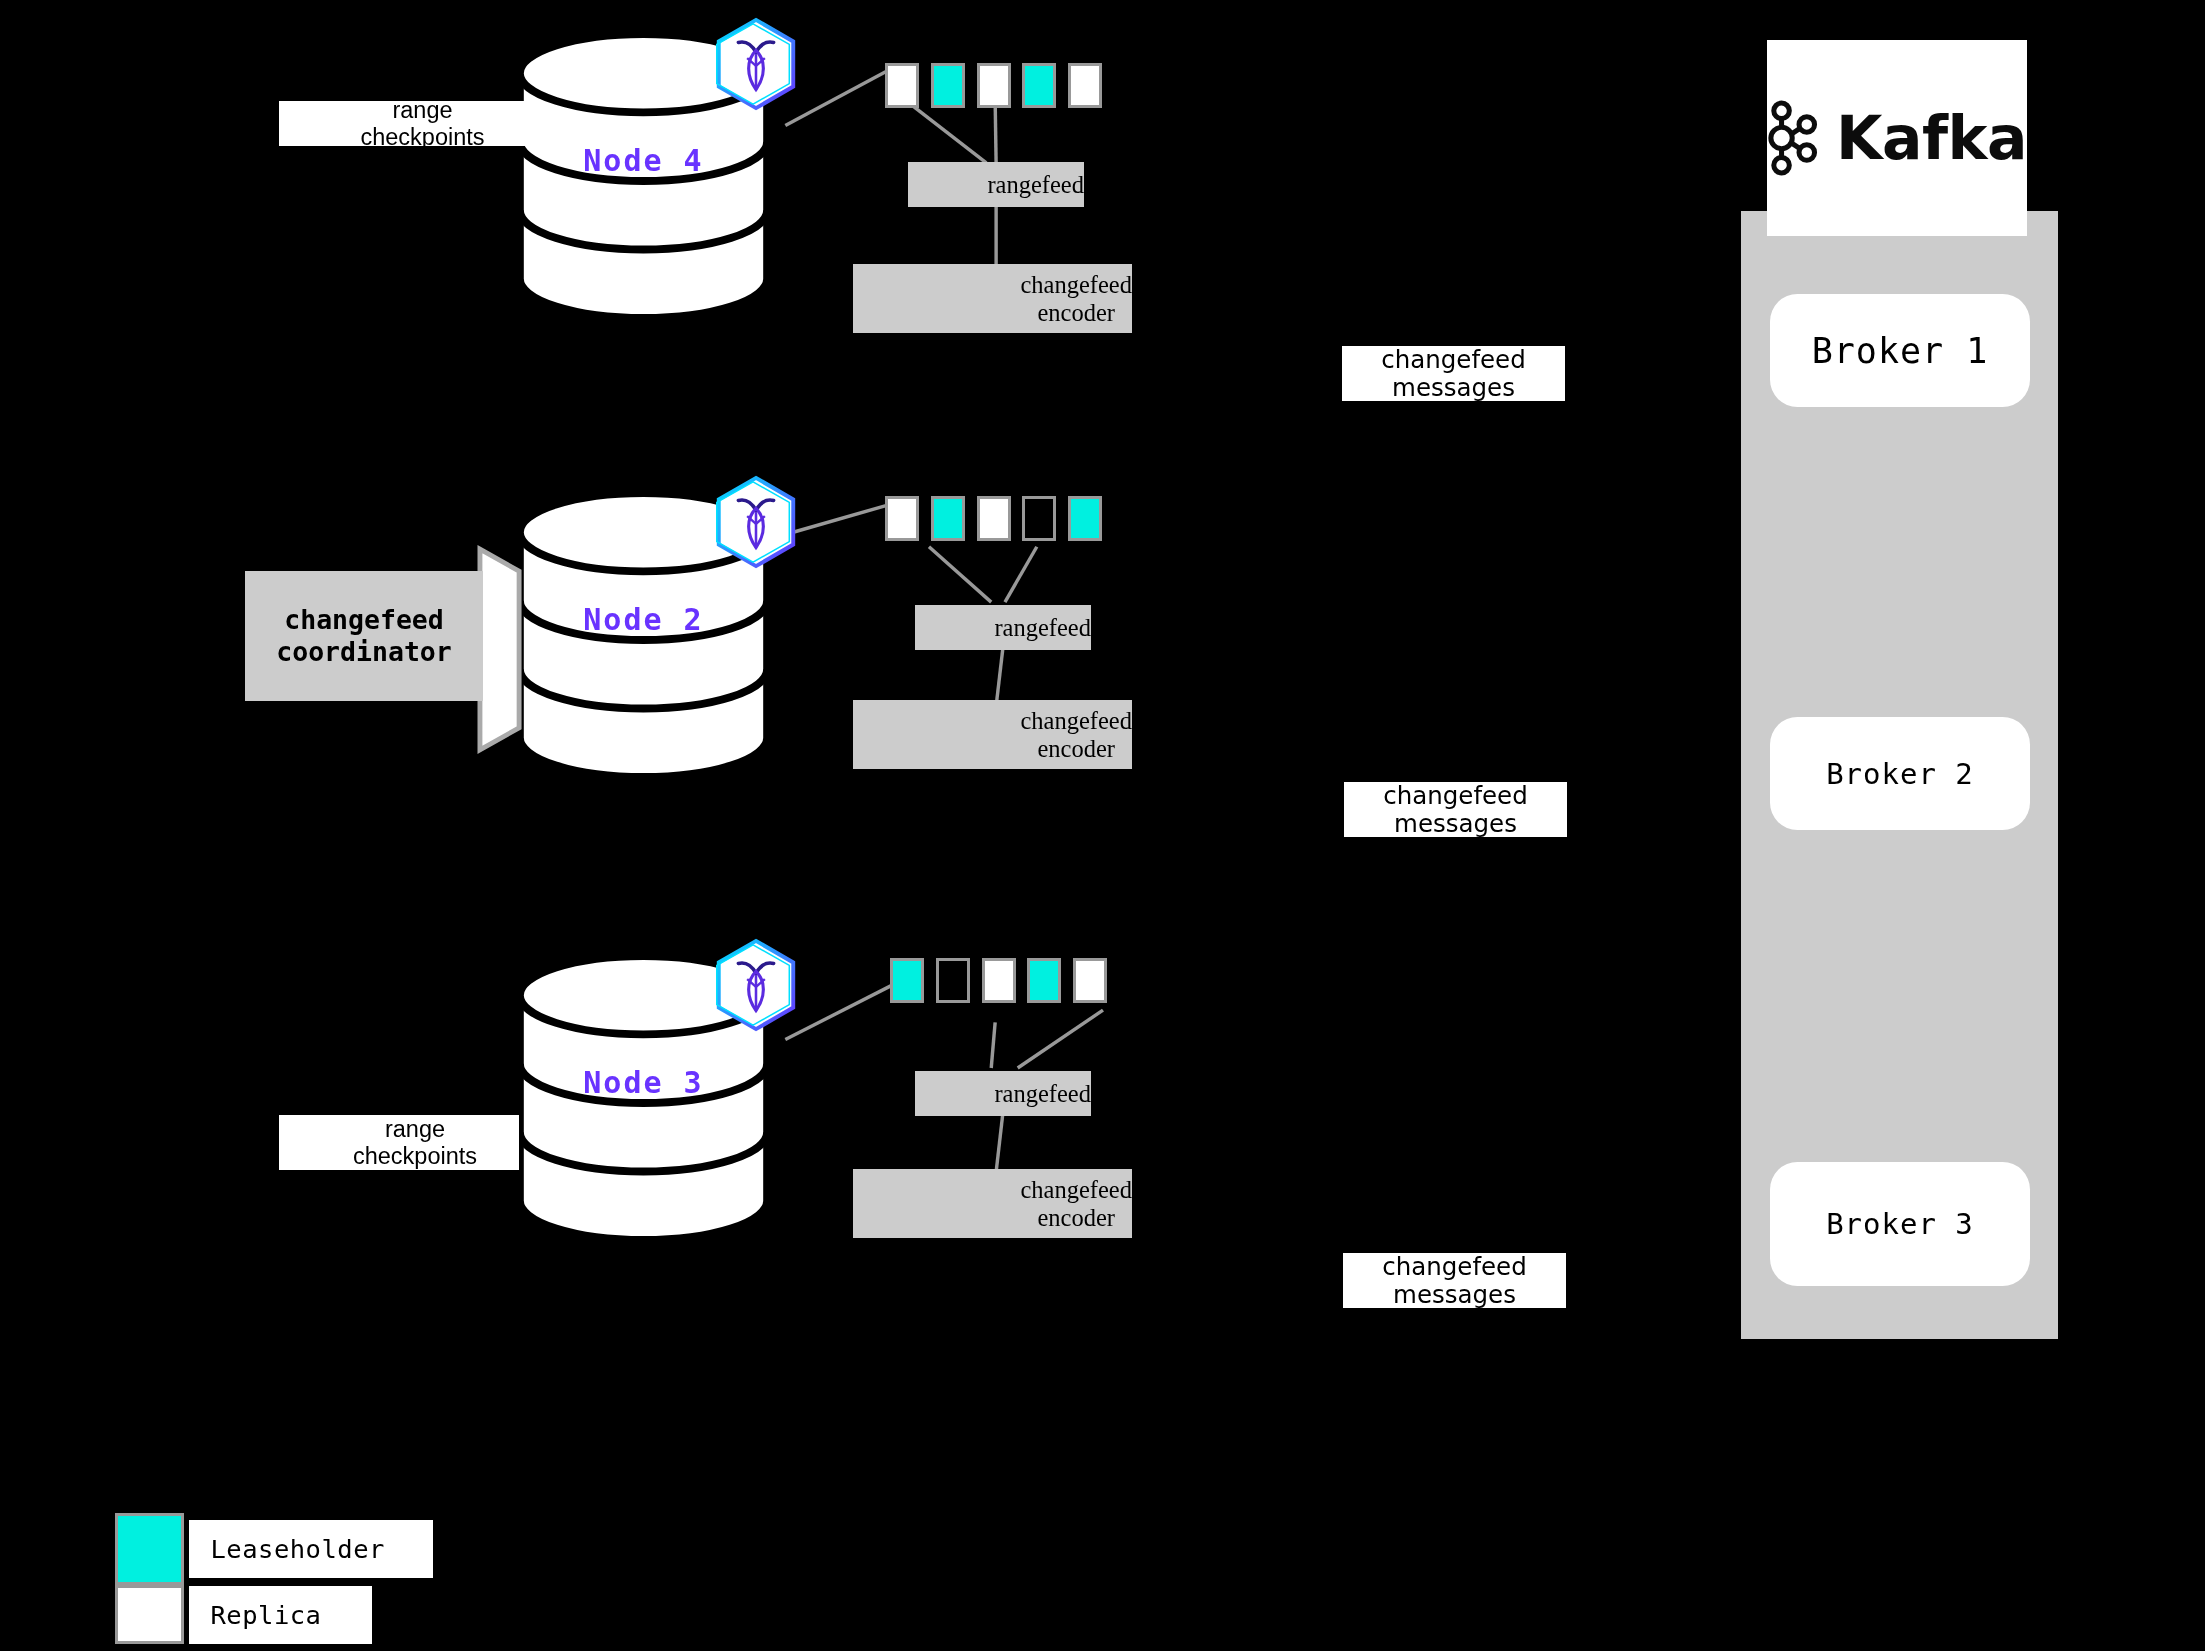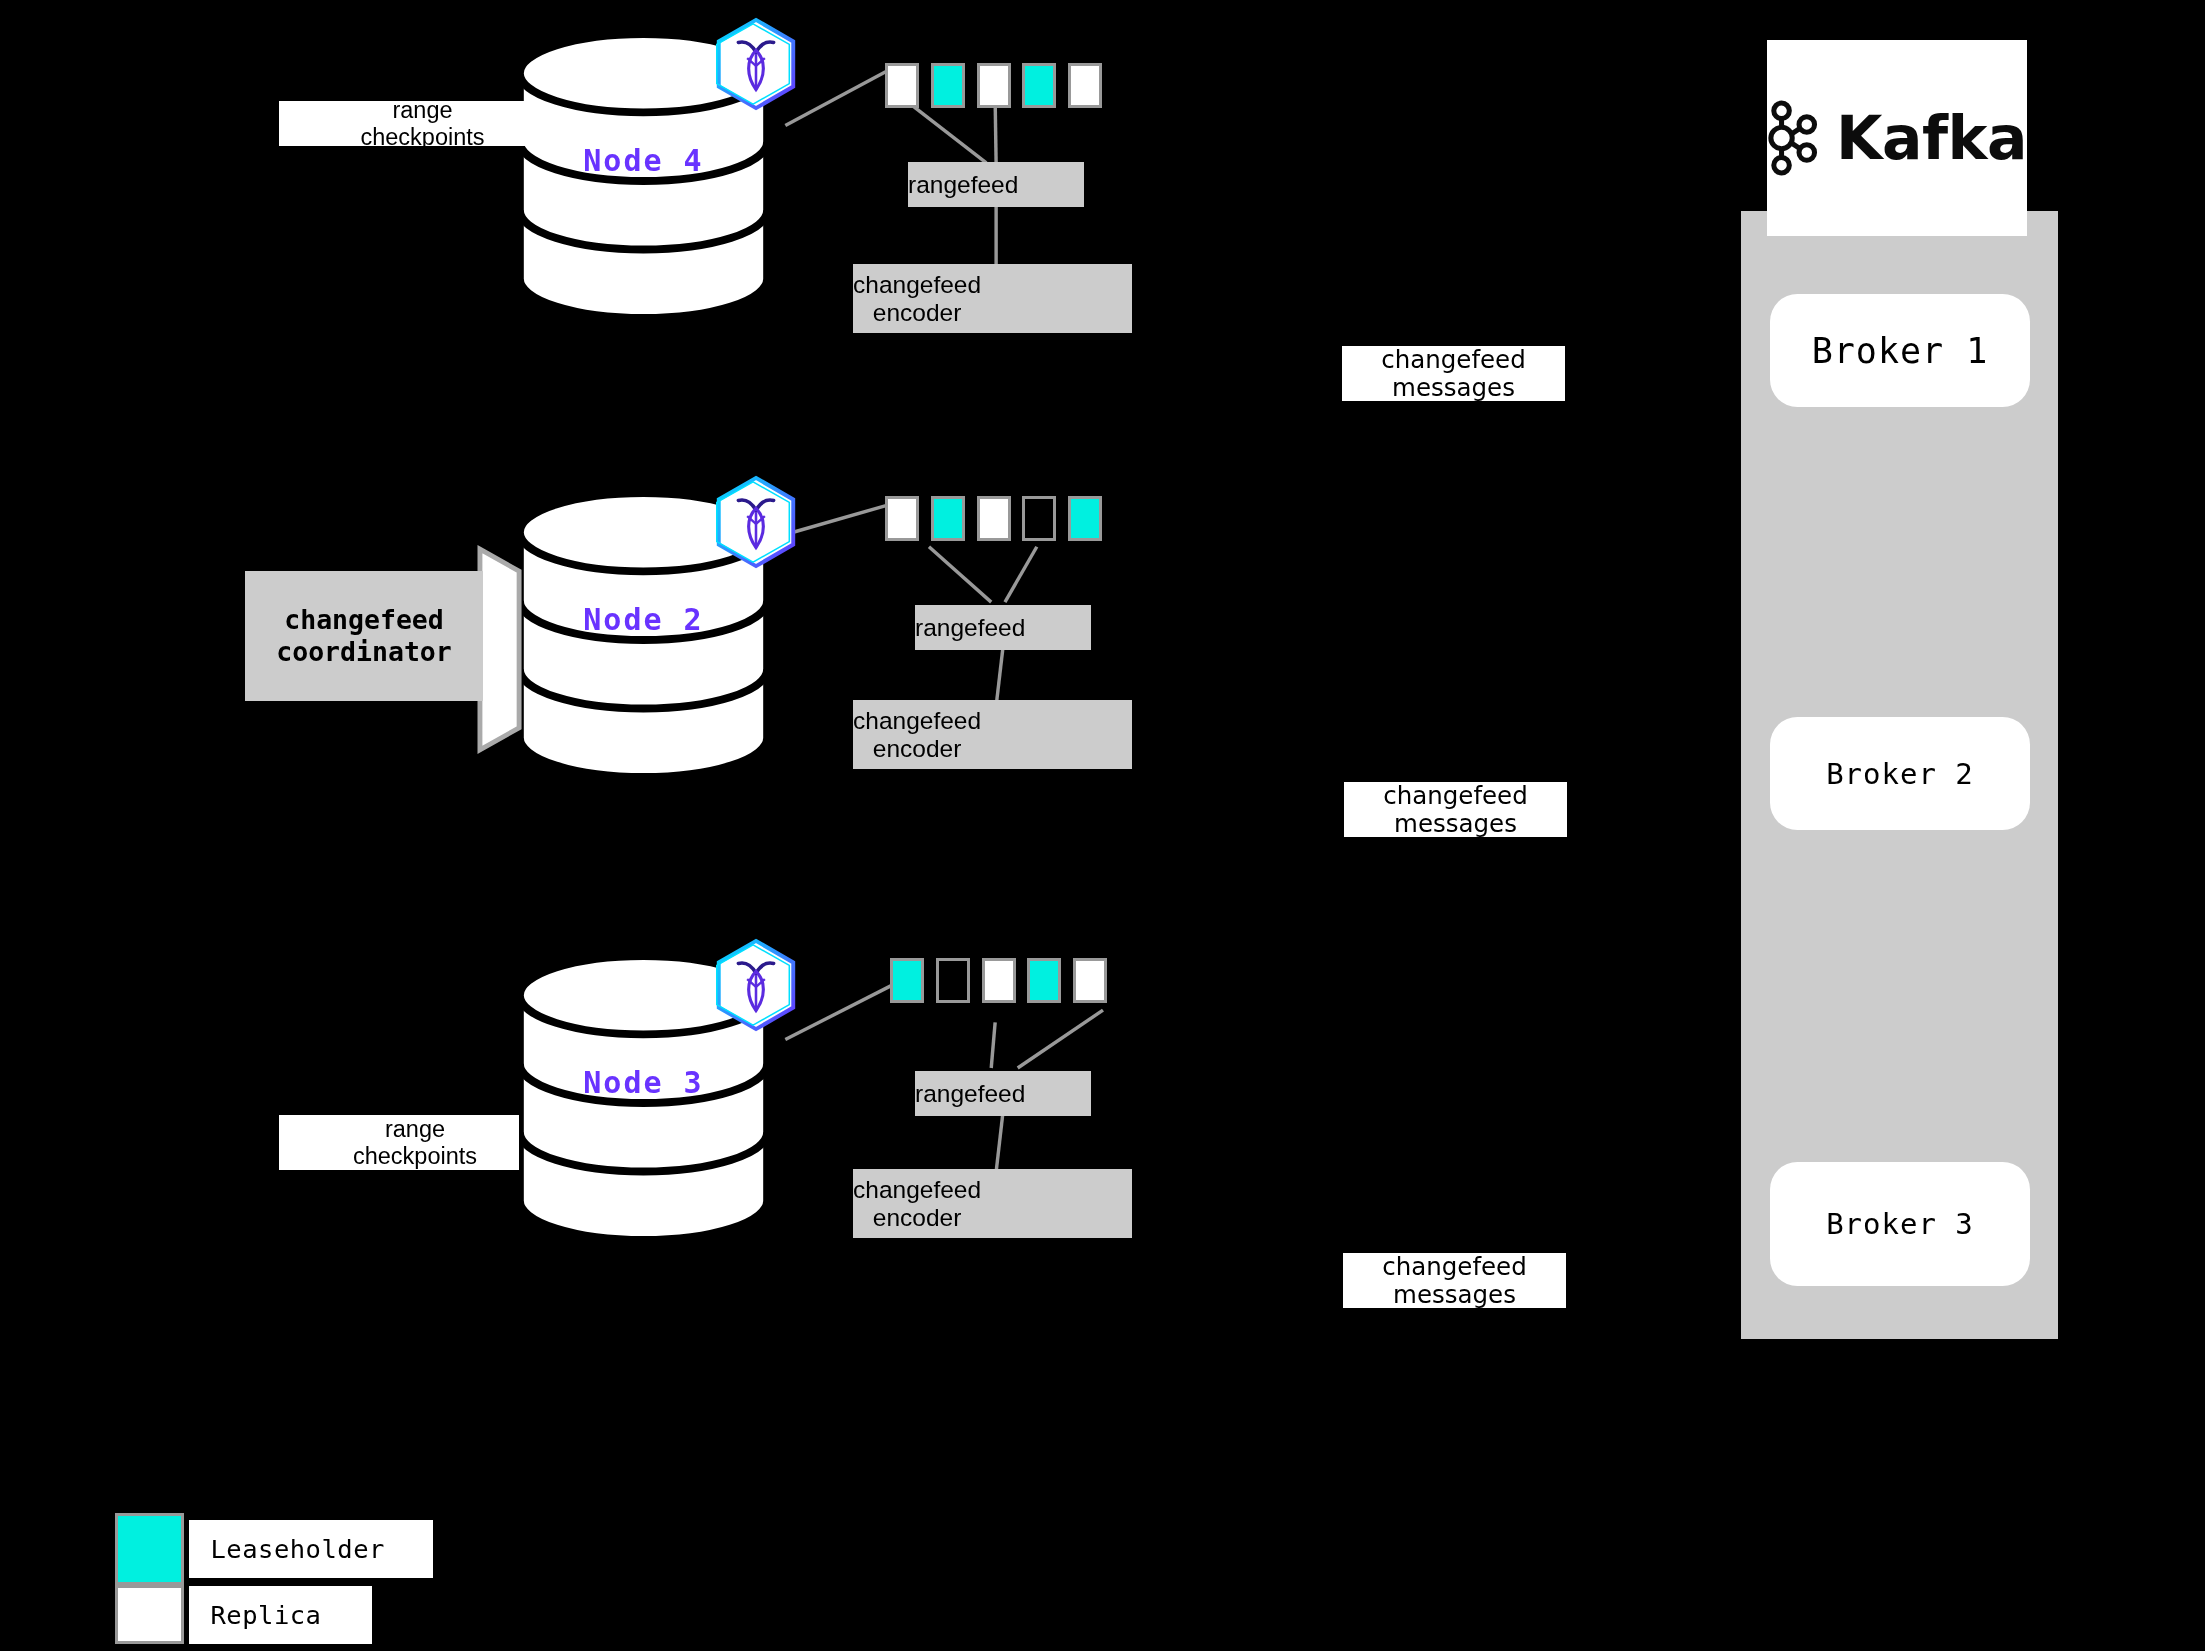--- a/index.html
+++ b/index.html
@@ -31,23 +31,23 @@
     border:3.4px solid #999999;
     margin-right:11.8px;
   }
   .range-box.leaseholder{background:#00F0E0;}
   .range-box.replica{background:#FFFFFF;}
   .range-box.empty{background:transparent;}
 
   
   .proc-box{
     position:absolute;background:#CCCCCC;color:#000;
-    display:flex;align-items:center;justify-content:flex-start;
+    display:flex;align-items:center;justify-content:flex-end;
     text-align:center;line-height:1.12;
-    font-family:Liberation Sans, sans-serif;
+    font-family:Liberation Serif, serif;
   }
 
   
   .white-label{
     position:absolute;background:#FFFFFF;color:#000;
     display:flex;align-items:center;justify-content:center;
     text-align:center;line-height:1.12;
     font-family:"DejaVu Sans", sans-serif;
   }
   .white-label.mono{font-family:Liberation Sans, sans-serif;padding-left:32px;}

